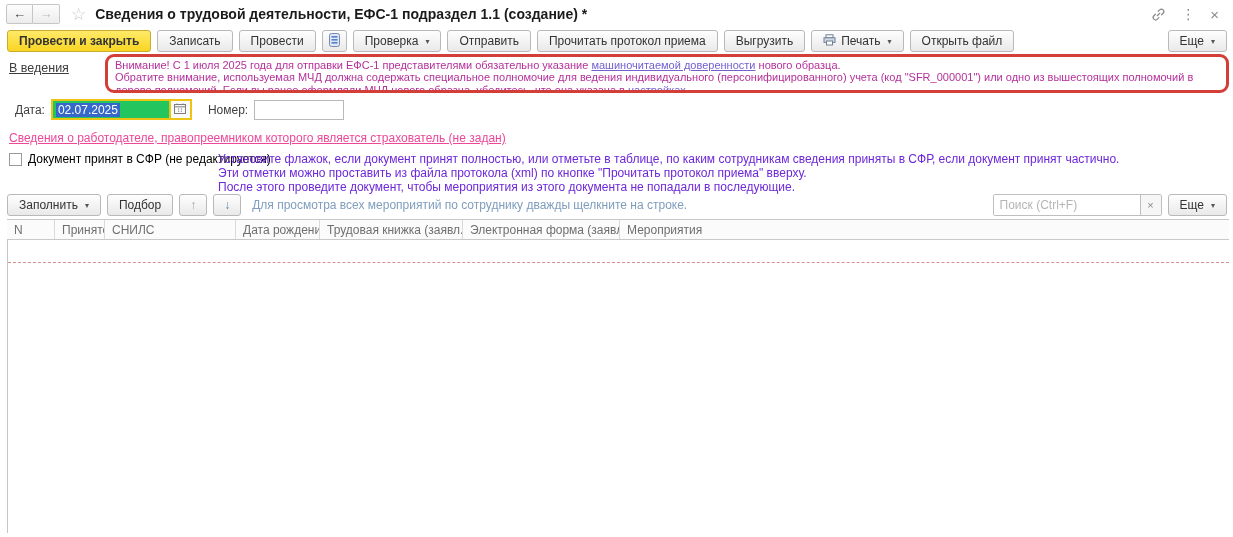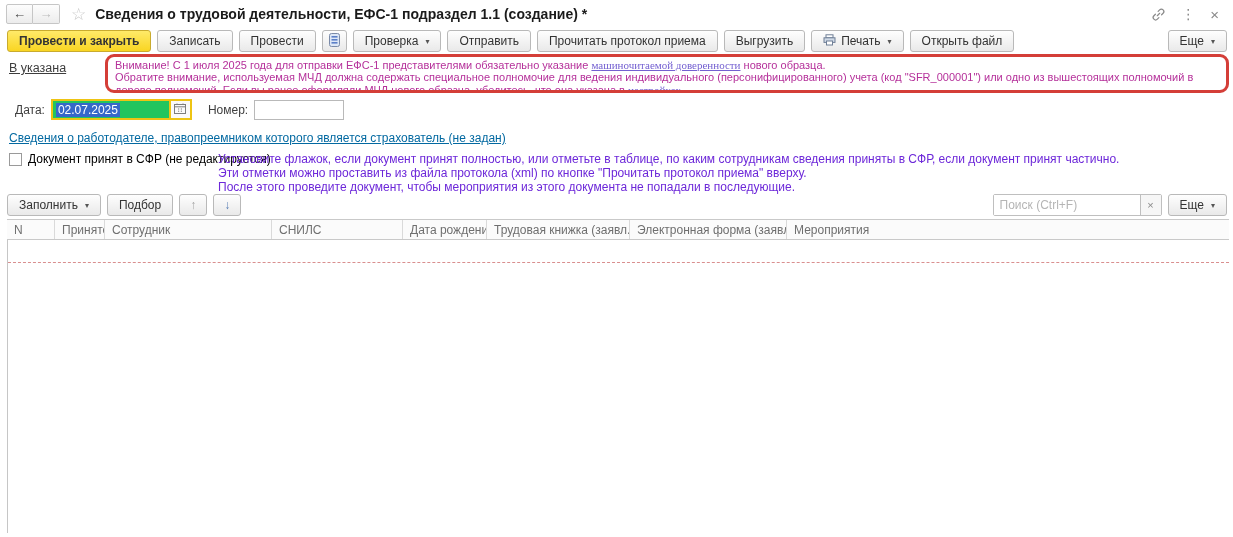--- a/index.html
+++ b/index.html
@@ -34,36 +34,36 @@
   .btn.icon-only { width:25px; padding:0; justify-content:center; }
 
   .toolbar { position:absolute; top:30px; left:7px; right:6px; display:flex; align-items:center; gap:6px; }
   .toolbar .spacer { flex:1; }
 
   
   .status-link { position:absolute; top:61px; left:9px; font-size:12.5px; color:#3d3d3d; text-decoration:underline; }
   .warning { position:absolute; top:54px; left:105px; right:4px; height:39px;
              border:3px solid #d43e38; border-radius:9px; background:#fff;
              padding:2px 7px; font-size:11px; line-height:12.4px; color:#b5309a; overflow:hidden; }
-  .warning a { color:#7460d1; text-decoration:underline;font-family:Liberation Serif, serif; }
+  .warning a { color:#7460d1; text-decoration:underline; }
 
   
   .daterow { position:absolute; top:99px; left:9px; display:flex; align-items:center;margin-left:6px; }
   .field-label { color:#404040; margin-right:6px; }
   .date-group { display:flex; border:2px solid #eec413; height:21px; background:#22c55e; }
   .date-text { width:116px; padding:2px 3px; font-size:12px; display:flex; align-items:center; }
   .date-text .sel { background:#3668c9; color:#fff; padding:0 2px; }
   .cal-btn { width:21px; border-left:2px solid #eec413; background:#fafafa;
              display:flex; align-items:center; justify-content:center; cursor:pointer; }
   .num-label { margin-left:16px; }
   .num-input { width:90px; height:20px; border:1px solid #b9b9b9; padding:0 4px;
                font-family:"Liberation Sans",sans-serif; font-size:12px; }
 
   
-  .employer-link { position:absolute; top:131px; left:9px; font-size:12px; color:#0369a1; text-decoration:underline; }
+  .employer-link { position:absolute; top:131px; left:9px; font-size:12px; color:#ec4899; text-decoration:underline; }
   .checkrow { position:absolute; top:152px; left:9px; display:flex; align-items:flex-start; gap:6px; cursor:pointer; }
   .checkbox { width:13px; height:13px; border:1px solid #9a9a9a; background:#fff; margin-top:1px; flex:none; }
   .check-label { color:#000000; font-size:12px; }
   .hints { position:absolute; top:152px; left:218px; right:6px; color:#6d28d9; font-size:12px; line-height:14px; }
 
   
   .tb-toolbar { position:absolute; top:194px; left:7px; right:6px; display:flex; align-items:center; gap:6px; }
   .arrow-btn { width:28px; padding:0; justify-content:center; font-weight:bold; }
   .arrow-btn.up { color:#a3a3a3; }
   .arrow-btn.down { color:#5a7fb5; }
@@ -156,21 +156,21 @@
   <div class="btn">
       <span>Открыть файл</span>
     </div>
   <div class="spacer"></div>
   <div class="btn">
       <span>Еще</span>
       <span class="caret">▾</span>
     </div>
 </div>
 
-<a class="status-link">В указана</a>
+<a class="status-link">В ведения</a>
 <div class="warning">
   <div><span>Внимание! С 1 июля 2025 года для отправки ЕФС-1 представителями обязательно указание </span><a>машиночитаемой доверенности</a><span> нового образца.</span></div>
   <div><span>Обратите внимание, используемая МЧД должна содержать специальное полномочие для ведения индивидуального (персонифицированного) учета (код "SFR_000001") или одно из вышестоящих полномочий в дереве полномочий. Если вы ранее оформляли МЧД нового образца, убедитесь, что она указана в </span><a>настройках</a><span>.</span></div>
 </div>
 
 <div class="daterow">
   <span class="field-label">Дата:</span>
   <div class="date-group">
     <div class="date-text">
         <span class="sel">02.07.2025</span>
@@ -213,34 +213,34 @@
     </div>
   <div class="btn">
       <span>Подбор</span>
     </div>
   <div class="btn arrow-btn up">
       <span>↑</span>
     </div>
   <div class="btn arrow-btn down">
       <span>↓</span>
     </div>
+  <span class="tb-hint">Для просмотра всех мероприятий по сотруднику дважды щелкните на строке.</span>
   <div class="search-group">
     <input class="search-input" type="text" placeholder="Поиск (Ctrl+F)" style="">
     <button class="search-clear"><span>×</span></button>
   </div>
   <div class="btn">
       <span>Еще</span>
       <span class="caret">▾</span>
     </div>
 </div>
 
 <div class="thead">
   <div class="th c0">N</div>
   <div class="th c1">Принято</div>
-  <div class="th c2">Сотрудник</div>
   <div class="th c3">СНИЛС</div>
   <div class="th c4">Дата рождения</div>
   <div class="th c5">Трудовая книжка (заявл.)</div>
   <div class="th c6">Электронная форма (заявл.)</div>
   <div class="th c7">Мероприятия</div>
 </div>
 <div class="tbody">
   <div class="empty-row-indicator"></div>
 </div>
 

